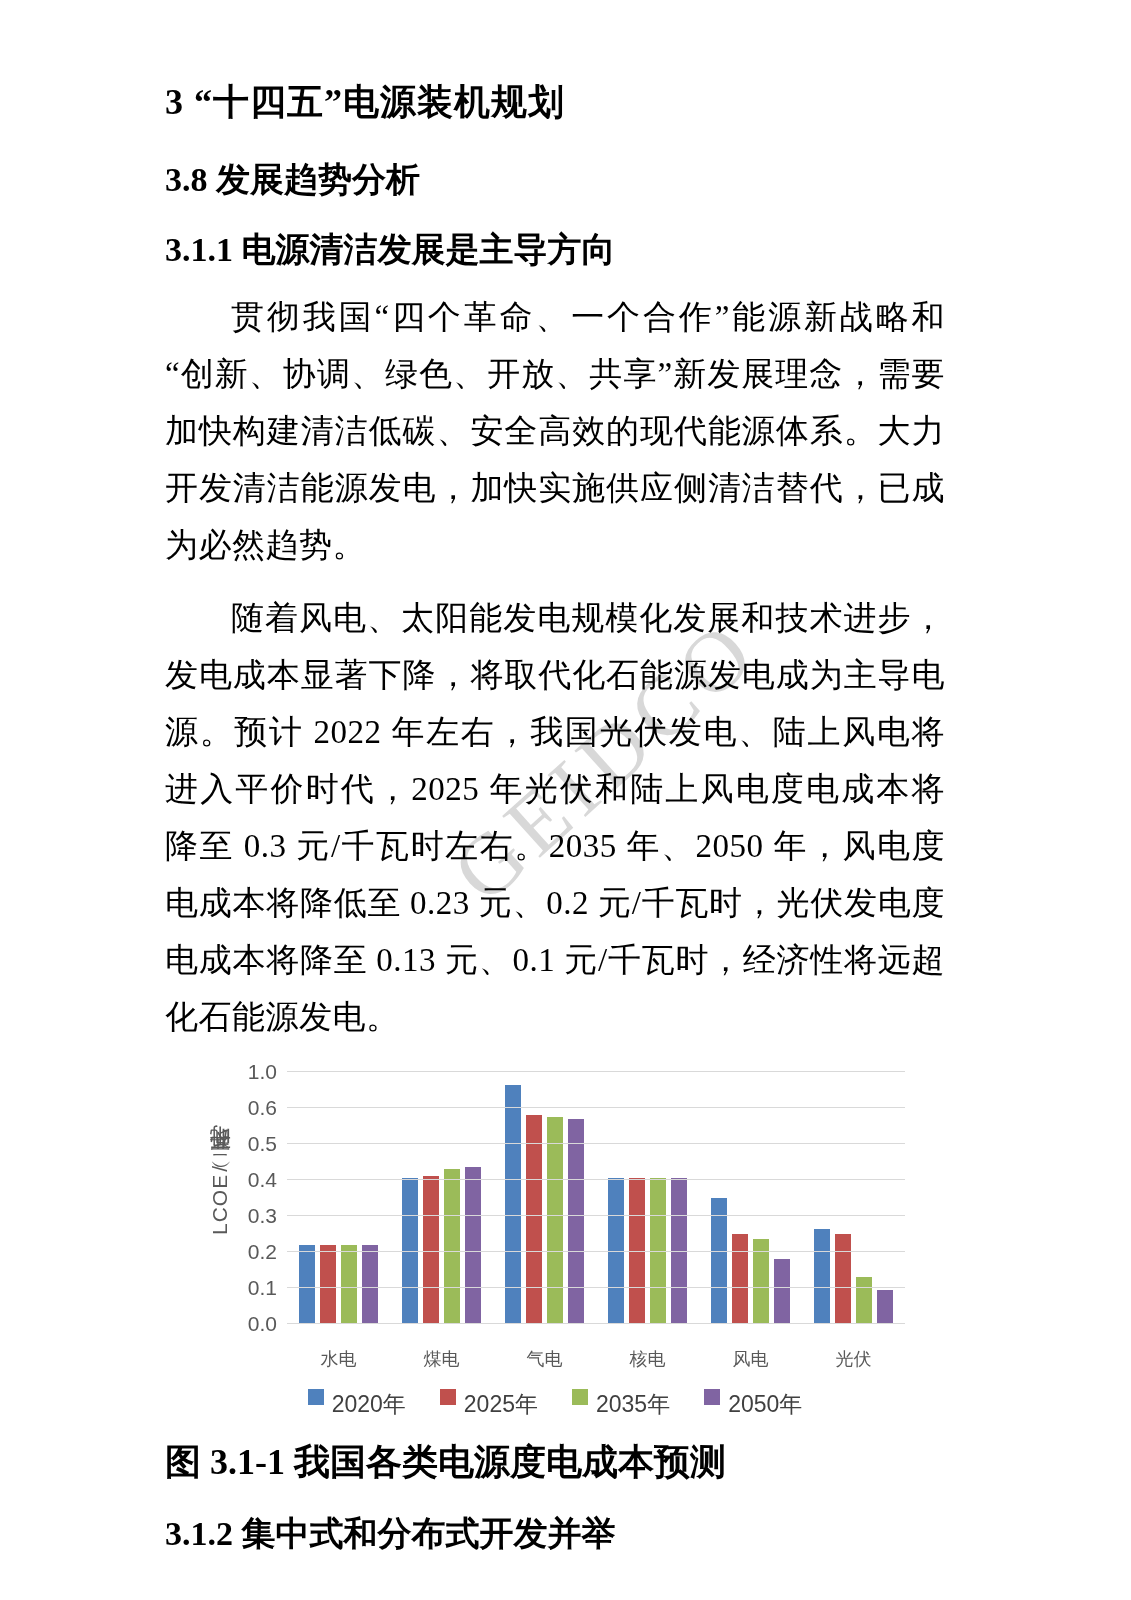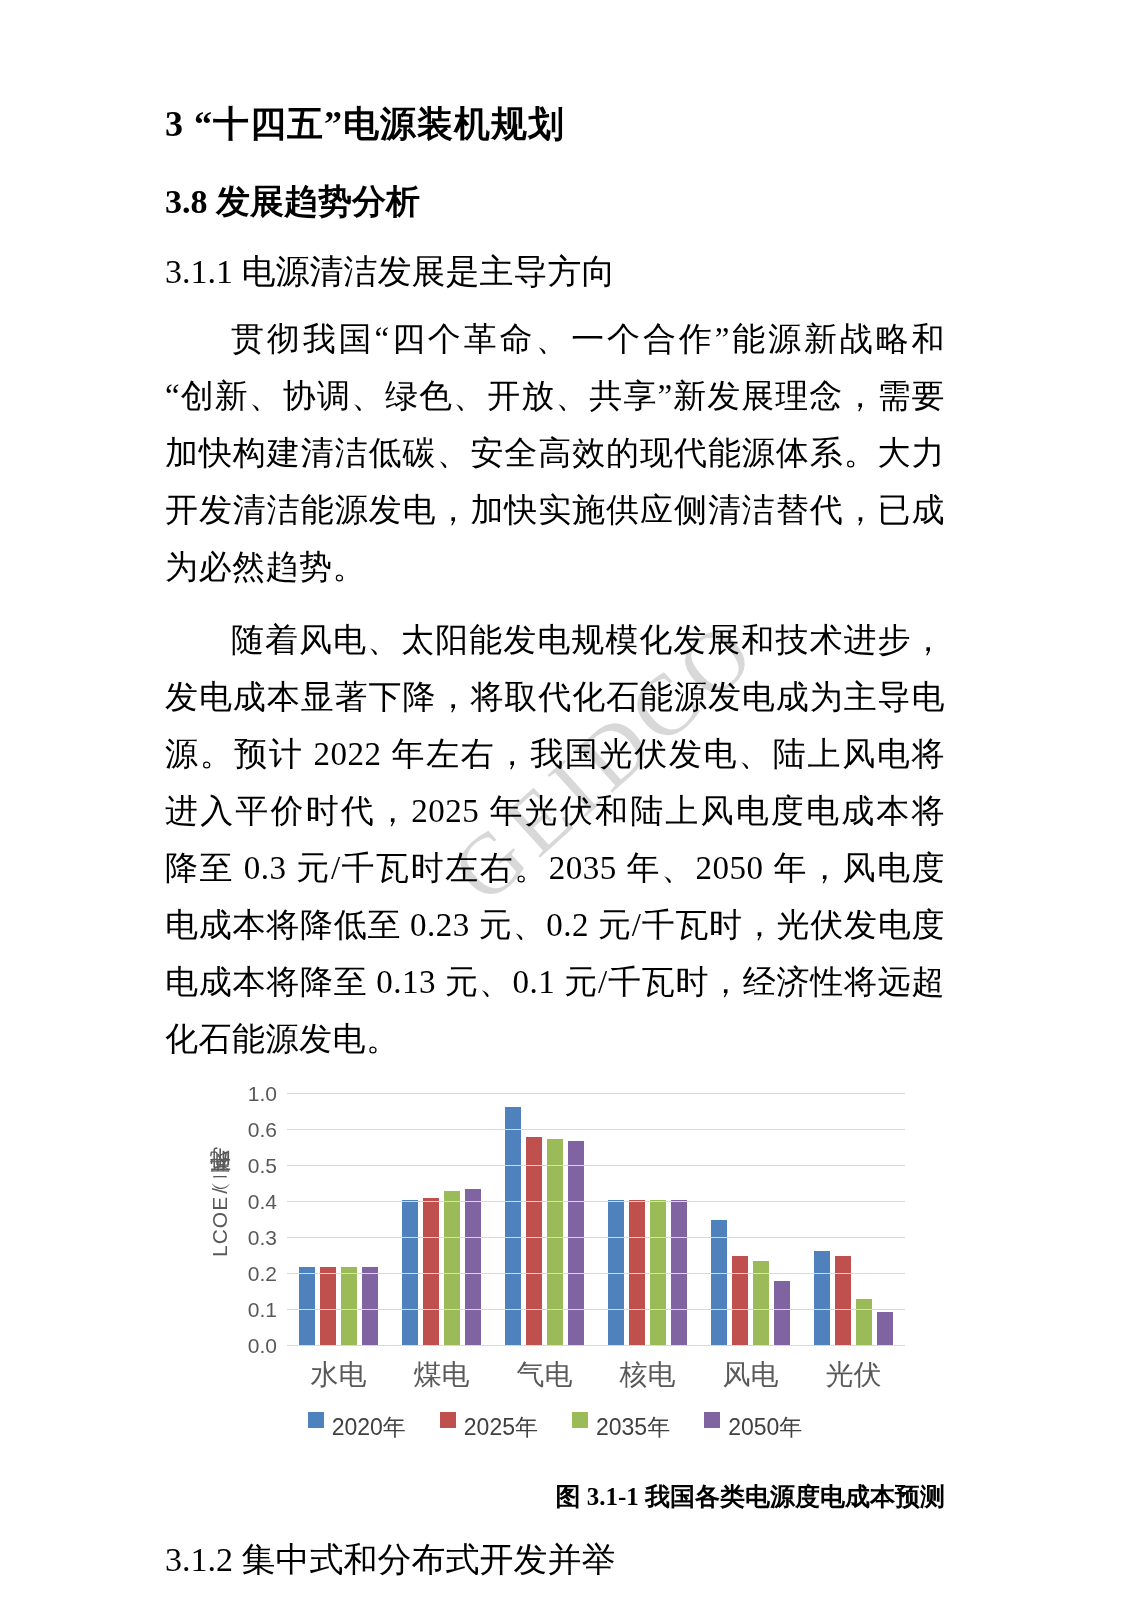--- a/index.html
+++ b/index.html
@@ -8,23 +8,23 @@
     background: #ffffff;
     font-family: "Liberation Serif", "DejaVu Serif", serif;
     color: #000;
     position: relative;
     overflow: hidden;
   }
   .page { position: relative; width: 1131px; height: 1600px; }
 
   .content { margin-left: 165px; width: 780px; }
 
-  .h1 { font-size: 36px; font-weight: bold; padding-top: 100px; margin: 0; letter-spacing: 1px; }
+  .h1 { font-size: 36px; font-weight: bold; padding-top: 78px; margin: 0; letter-spacing: 1px; }
   .h2 { font-size: 34px; font-weight: bold; margin: 30px 0 0 0; }
-  .h3 { font-size: 34px; font-weight: normal; margin: 24px 0 0 0; }
+  .h3 { font-size: 34px; font-weight: bold; margin: 24px 0 0 0; }
 
   p.body-text {
     font-size: 33px;
     line-height: 57px;
     margin: 16px 0 0 0;
     text-align: justify;
     text-indent: 2em;
     letter-spacing: 0.5px;
   }
 
@@ -48,32 +48,32 @@
   }
   .plot { position: relative; flex: 1; }
   .gridline {
     position: absolute; left: 0; right: 0; height: 1px; background: #d9d9d9;
   }
   .groups { position: absolute; left: 0; right: 0; top: 0; bottom: 0; display: flex; }
   .group { flex: 1; display: flex; align-items: flex-end; justify-content: center; gap: 5px; }
   .bar { width: 16px; }
 
   .x-labels { display: flex; margin-left: 82px; margin-top: 10px; }
-  .x-labels span { flex: 1; text-align: center; font-size: 28px; color: #595959; }
+  .x-labels span { flex: 1; text-align: center; font-size: 18px; color: #595959; margin-top: 13px; }
 
   .legend {
     display: flex; justify-content: center; gap: 34px;
     margin-top: 18px; font-size: 23px; color: #404040;
   }
   .legend-item { display: flex; gap: 8px; }
   .legend-swatch { width: 16px; height: 16px; display: inline-block; }
 
   .caption {
-    text-align: right; font-weight: bold; font-size: 25px;
-    margin: 37px 0 0 0;
+    text-align: left; font-weight: bold; font-size: 36px;
+    margin: 18px 0 0 0;
   }
 
   .watermark {
     position: absolute; left: 385px; top: 710px; width: 440px;
     text-align: center;
     transform: rotate(-42deg);
     font-size: 86px; letter-spacing: 8px;
     color: #a9a9a9; opacity: 0.45;
     font-family: "Liberation Serif", "DejaVu Serif", serif;
     pointer-events: none;

